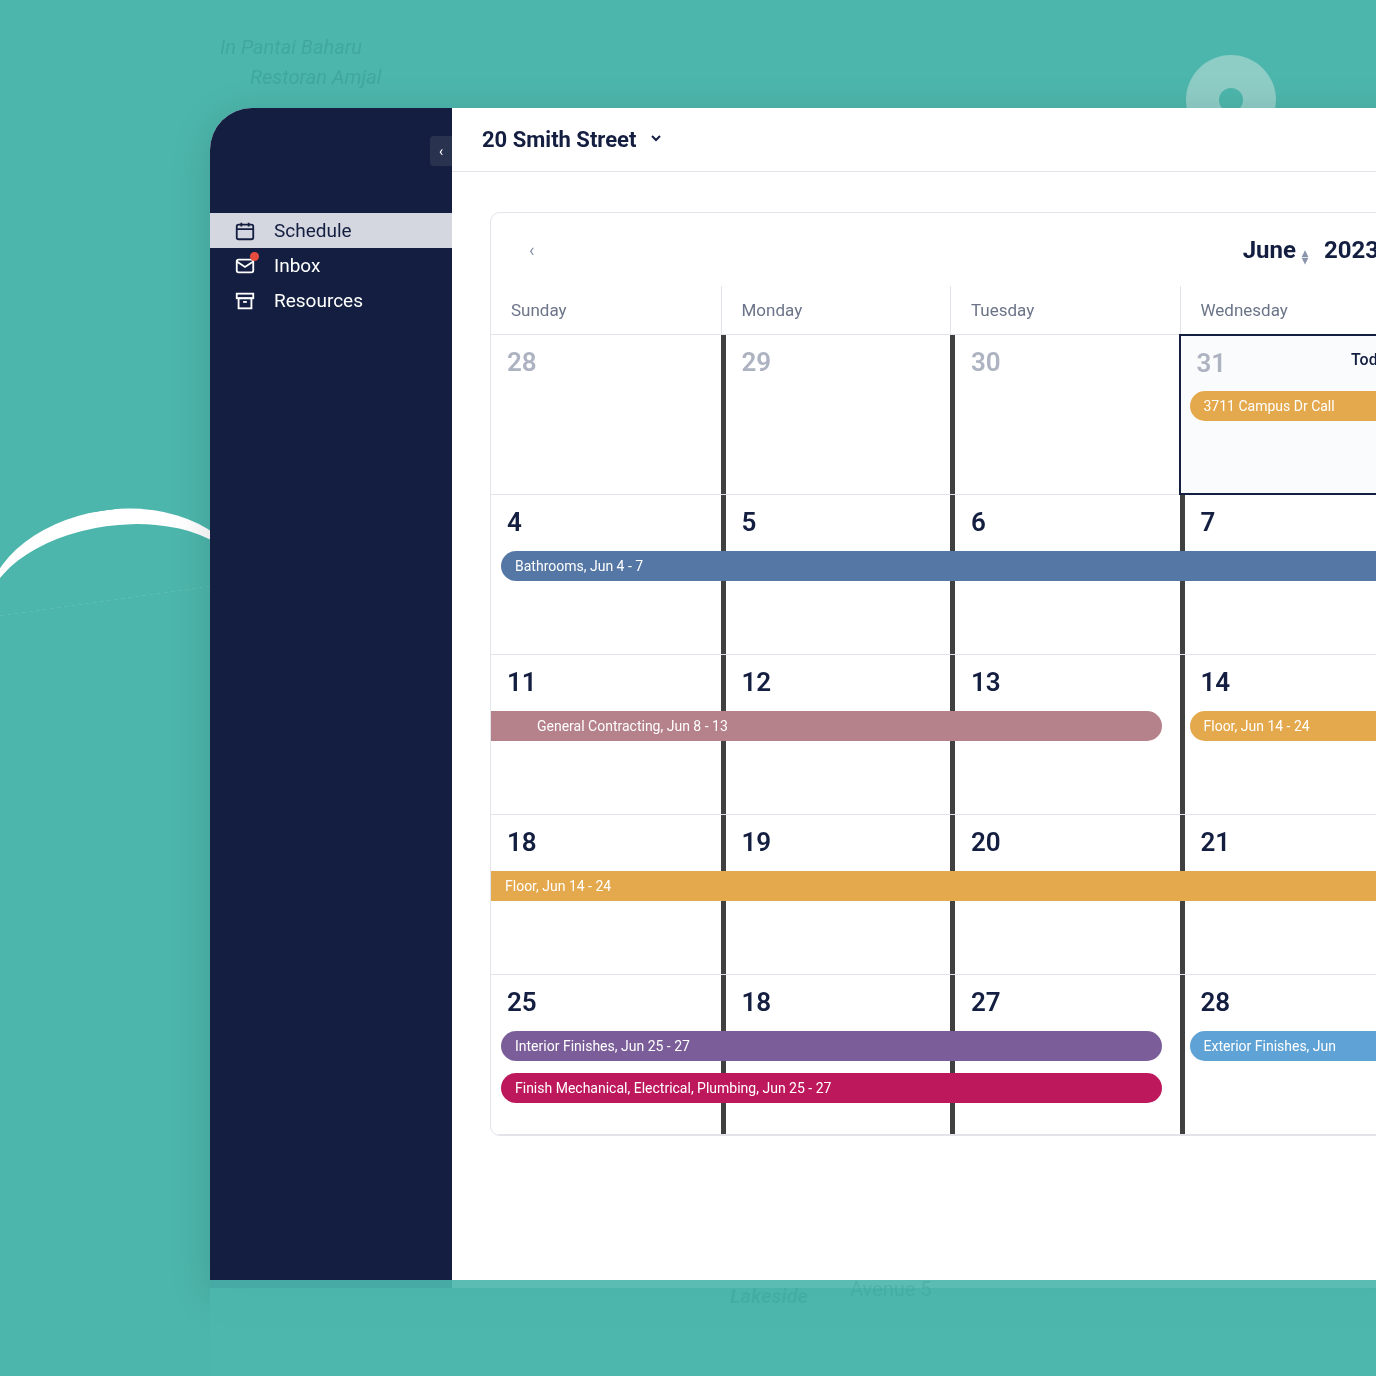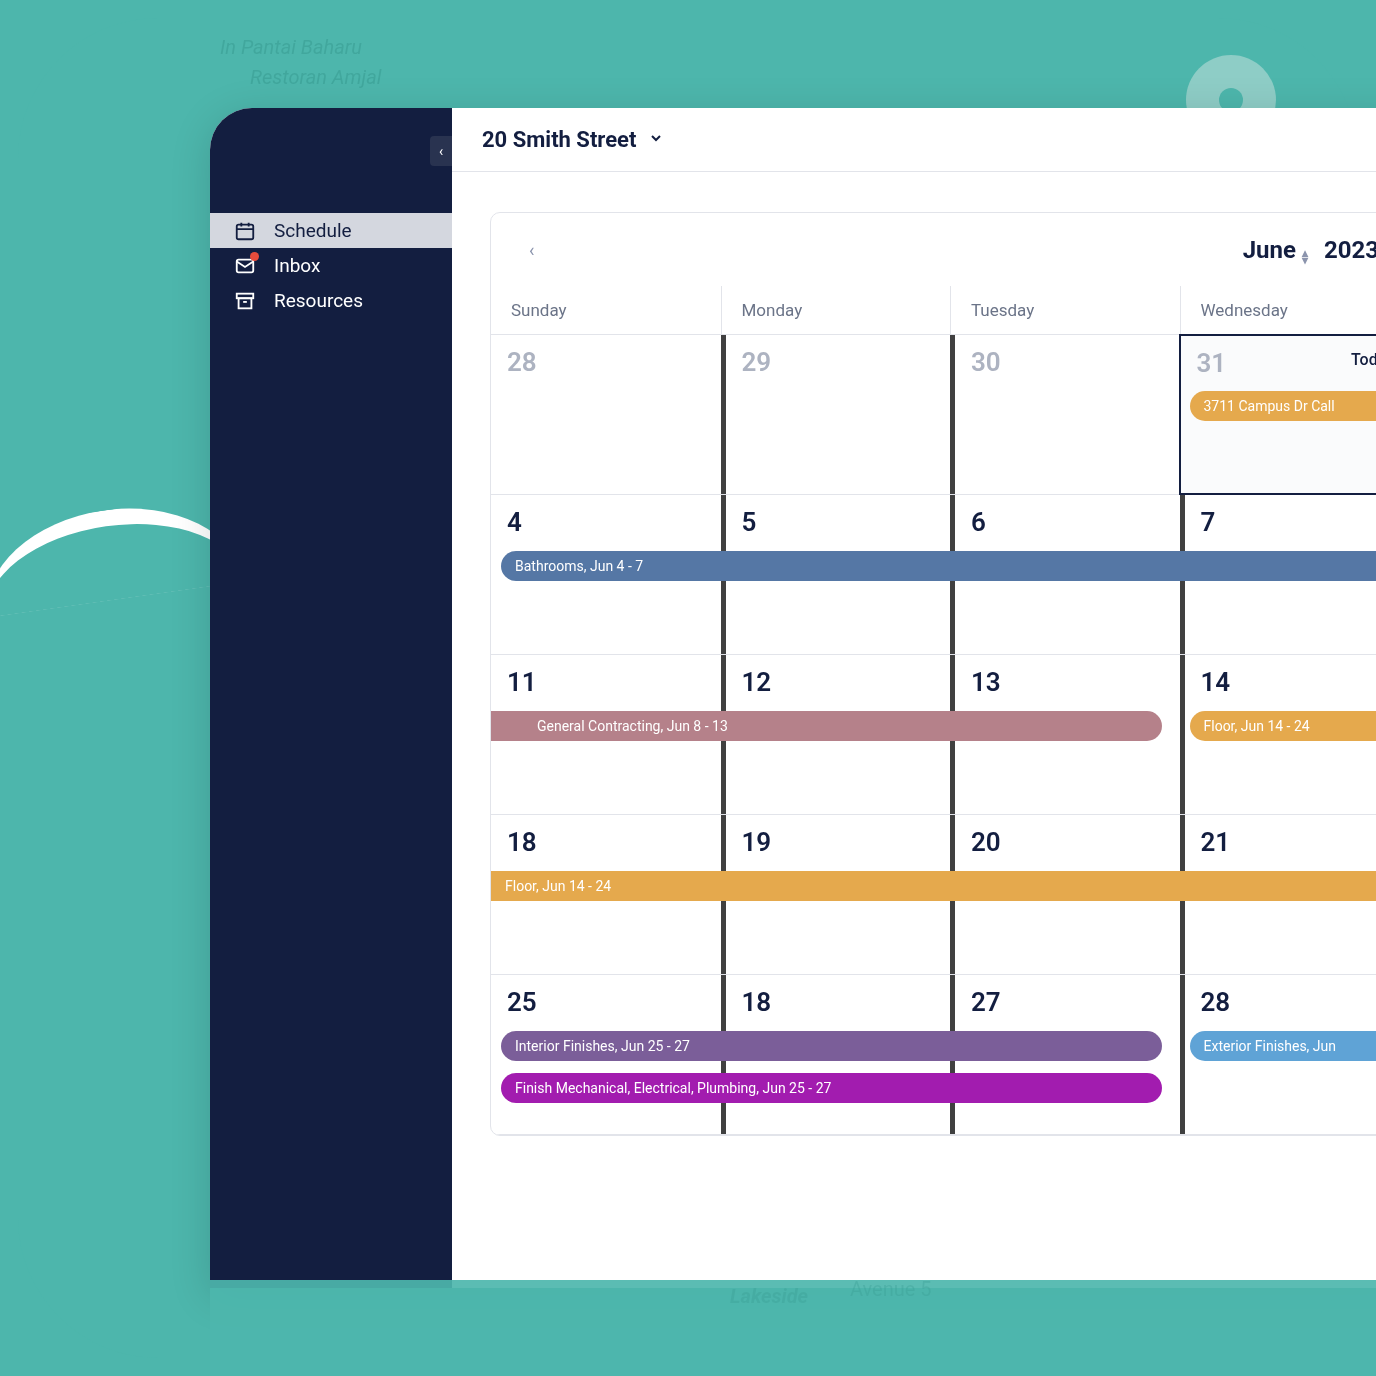--- a/index.html
+++ b/index.html
@@ -295,21 +295,21 @@
 }
 
 .event.right-open { border-top-right-radius: 0; border-bottom-right-radius: 0; }
 .event.left-open { border-top-left-radius: 0; border-bottom-left-radius: 0; }
 
 .event-orange { background: #e5a94d; }
 .event-blue { background: #5577a5; }
 .event-mauve { background: #b5818a; padding-left: 46px; }
 .event-orange2 { background: #e5a94d; }
 .event-purple { background: #7b5e99; }
-.event-tan { background: #a21caf; }
+.event-tan { background: #be185d; }
 .event-sky { background: #5fa3d6; }
 
 .week-row .event { top: 56px; }
 
 .week1-today-event {
   left: calc(75% + 10px);
   right: 0;
   top: 62px;
 }
 

